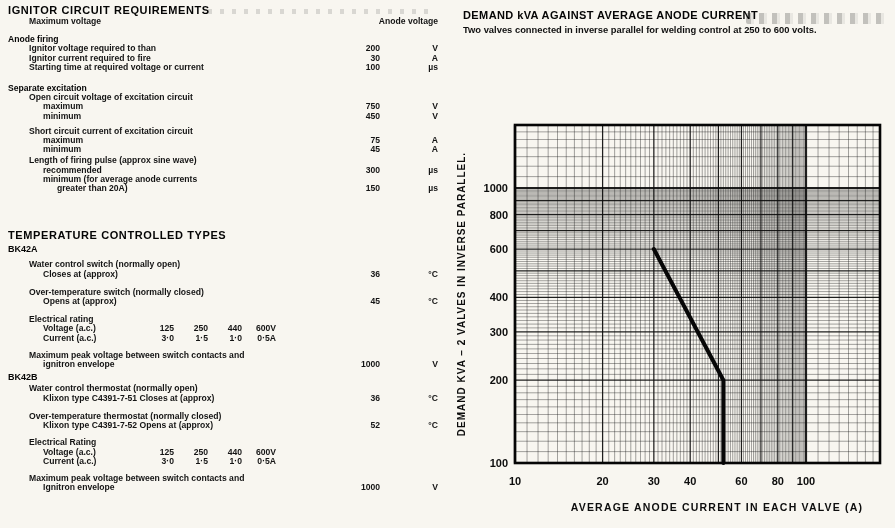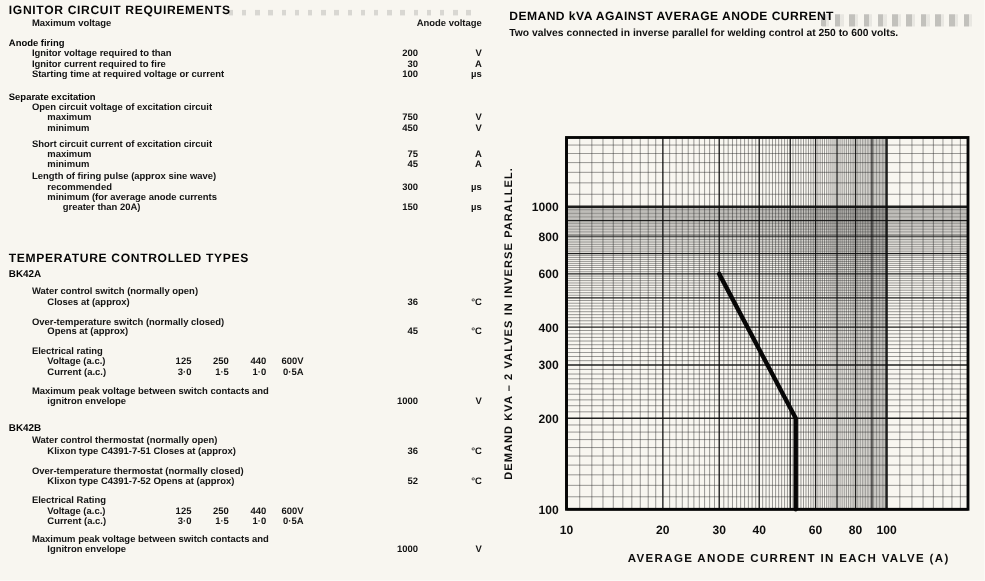--- a/index.html
+++ b/index.html
@@ -153,21 +153,21 @@
         <span class="rcol">0·5A</span>
       </div>
       <div class="lrow l1" style="margin-top: 8px;">
         <span class="lbl">Maximum peak voltage between switch contacts and</span>
       </div>
       <div class="lrow l2">
         <span class="lbl">ignitron envelope</span>
         <span class="val">1000</span>
         <span class="unit">V</span>
       </div>
-      <div class="lrow type" style="margin-top: 16px;">
+      <div class="lrow type" style="margin-top: 4px;">
         <span class="lbl">BK42B</span>
       </div>
       <div class="lrow l1" style="margin-top: 2px;">
         <span class="lbl">Water control thermostat (normally open)</span>
       </div>
       <div class="lrow l2">
         <span class="lbl">Klixon type C4391-7-51 Closes at (approx)</span>
         <span class="val">36</span>
         <span class="unit">°C</span>
       </div>

